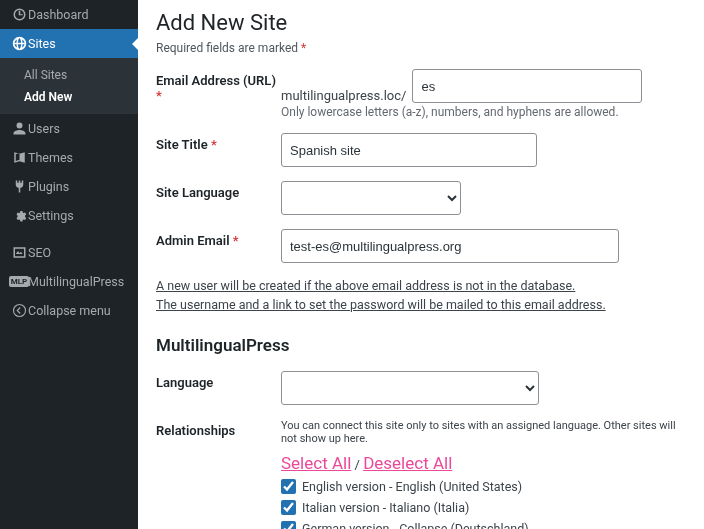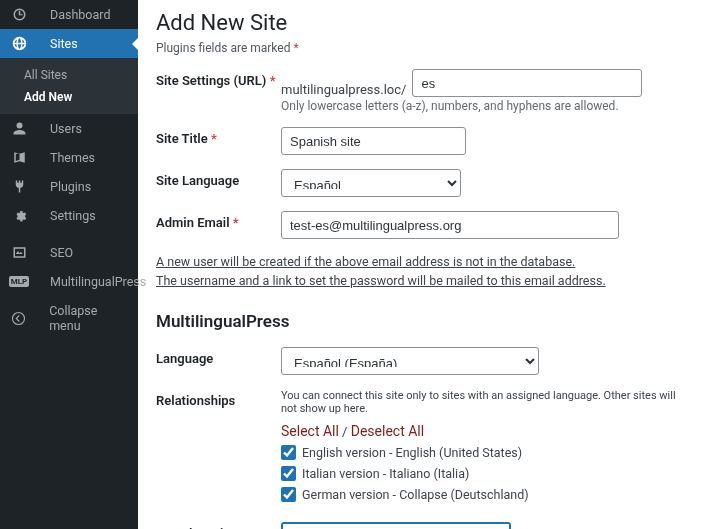--- a/index.html
+++ b/index.html
@@ -1,43 +1,43 @@
 <!DOCTYPE html>
 <html><head>
 <meta charset="utf-8">
 <style>
 * { box-sizing: border-box; margin: 0; padding: 0; }
 body { font-family: -apple-system, BlinkMacSystemFont, "Segoe UI", Roboto, sans-serif; font-size: 13px; color: #3c434a; background: #fff; }
 .wrap { display: flex; width: 704px; height: 529px; overflow: hidden; }
 .sidebar { width: 138px; background: #1d2327; color: #a7aaad; flex-shrink: 0; }
-.sidebar-item { display: flex; align-items: center; padding: 7px 10px; cursor: pointer; font-size: 12.5px; gap: 10px; }
-.sidebar-item .icon { width: 18px; margin-right: 12px; display: flex; align-items: center; justify-content: center; }
+.sidebar-item { display: flex; align-items: center; padding: 7px 10px; cursor: pointer; font-size: 12.5px; }
+.sidebar-item .icon { width: 18px; margin-right: 0; display: flex; align-items: center; justify-content: center; }
 .sidebar-item.active { background: #2271b1; color: #fff; position: relative; }
 .sidebar-item.active::after { content: ''; position: absolute; right: -1px; top: 50%; transform: translateY(-50%); border: 7px solid transparent; border-right-color: #fff; }
 .sidebar-sub { background: #2c3338; padding: 6px 12px; }
 .sidebar-sub-item { padding: 4px 10px 4px 12px; font-size: 12px; cursor: pointer; color: #a7aaad; }
 .sidebar-sub-item.current { font-weight: 600; color: #fff; }
 .main { flex: 1; padding: 10px 18px; overflow: auto; }
 h1 { font-size: 22px; font-weight: 400; color: #1d2327; margin-bottom: 6px; }
 .req-note { font-size: 12px; color: #50575e; margin-bottom: 14px; }
 .req { color: #d63638; }
 .form-row { display: flex; align-items: flex-start; margin-bottom: 14px; }
 .form-row .label { width: 125px; flex-shrink: 0; font-size: 13px; color: #1d2327; font-weight: 600; padding-top: 4px; }
 .form-row .field { flex: 1; }
 .url-group { display: flex; align-items: flex-end; gap: 6px; }
 .prefix { font-size: 13px; color: #3c434a; }
-input[type=text], input[type=email], select { border: 1px solid #8c8f94; border-radius: 3px; padding: 7px 8px; font-size: 13px; height: 28px; background: #fff; color: #2c3338; }
-input.wide { width: 185px; }
+input[type=text], input[type=email], select { border: 1px solid #8c8f94; border-radius: 3px; padding: 16px 8px; font-size: 13px; height: 28px; background: #fff; color: #2c3338; }
+input.wide { width: 256px; }
 input.url { width: 230px; }
 select.sel { width: 180px; height: 28px; }
 select.wide-sel { width: 258px; }
 .hint { font-size: 12px; color: #646970; margin-top: 2px; }
 .note-block { font-size: 12.5px; color: #3c434a; margin: 8px 0 20px; line-height: 1.5; text-decoration: underline; }
 h2 { font-size: 17px; font-weight: 600; color: #1d2327; margin: 8px 0 16px; }
-.link { color: #7f1d1d; cursor: pointer; font-size: 14px; }
+.link { color: #ec4899; text-decoration: underline; cursor: pointer; font-size: 17px; }
 .sep { color: #3c434a; }
 .rel-desc { font-size: 11px; color: #3c434a; margin-bottom: 8px; }
 .chk-row { display: flex; align-items: center; margin: 6px 0; font-size: 12.5px; }
 .chk-row input { margin-right: 6px; width: 15px; height: 15px; accent-color: #2271b1; }
 select.based { width: 230px; border: 2px solid #2271b1; color: #2271b1; height: 30px; }
 .icon svg { width: 15px; height: 15px; fill: currentColor; }
 .mlp-badge { background: #a7aaad; color: #1d2327; font-size: 8px; font-weight: bold; padding: 1px 2px; border-radius: 2px; }
 </style>
 </head>
 <body>
@@ -118,26 +118,26 @@
             <path d="M11 6l-4 4 4 4" fill="none" stroke="currentColor" stroke-width="1.5"></path>
           </svg>
         </span>
       <span>Collapse menu</span>
     </div>
   </div>
 
   <div class="main">
     <h1>Add New Site</h1>
     <p class="req-note">
-      <span>Plugins fields are marked</span> <span class="req">*</span>
+      <span>Required fields are marked</span> <span class="req">*</span>
     </p>
 
     <div class="form-row">
       <div class="label">
-        <span>Site Settings (URL)</span> <span class="req">*</span>
+        <span>Email Address (URL)</span> <span class="req">*</span>
       </div>
       <div class="field">
         <div class="url-group">
           <span class="prefix">multilingualpress.loc/</span>
           <input type="text" class="url" value="es" style="">
         </div>
         <div class="hint">Only lowercase letters (a-z), numbers, and hyphens are allowed.</div>
       </div>
     </div>
 

